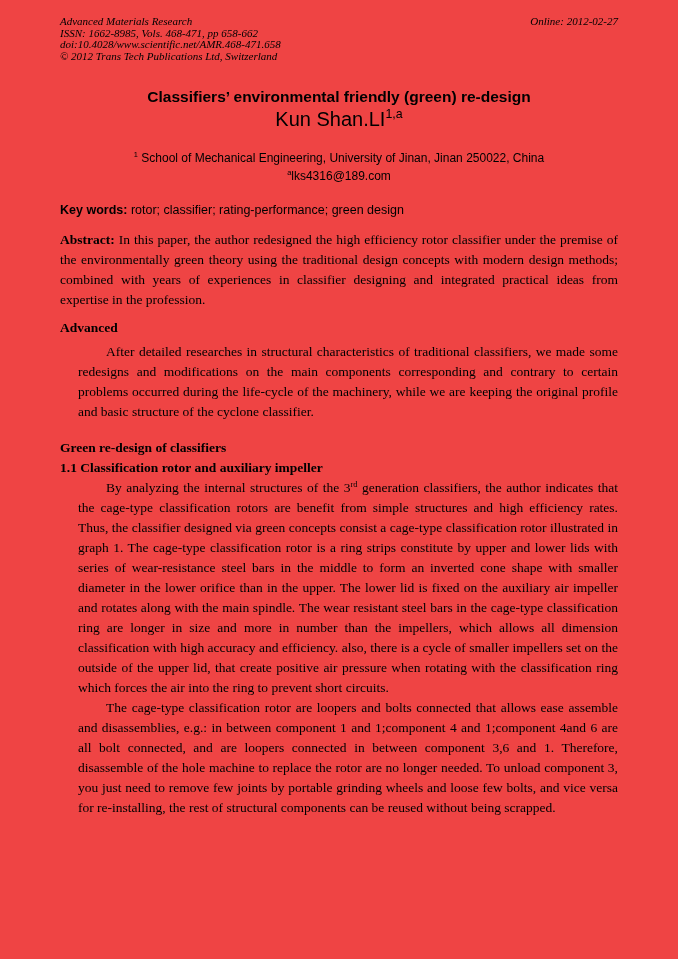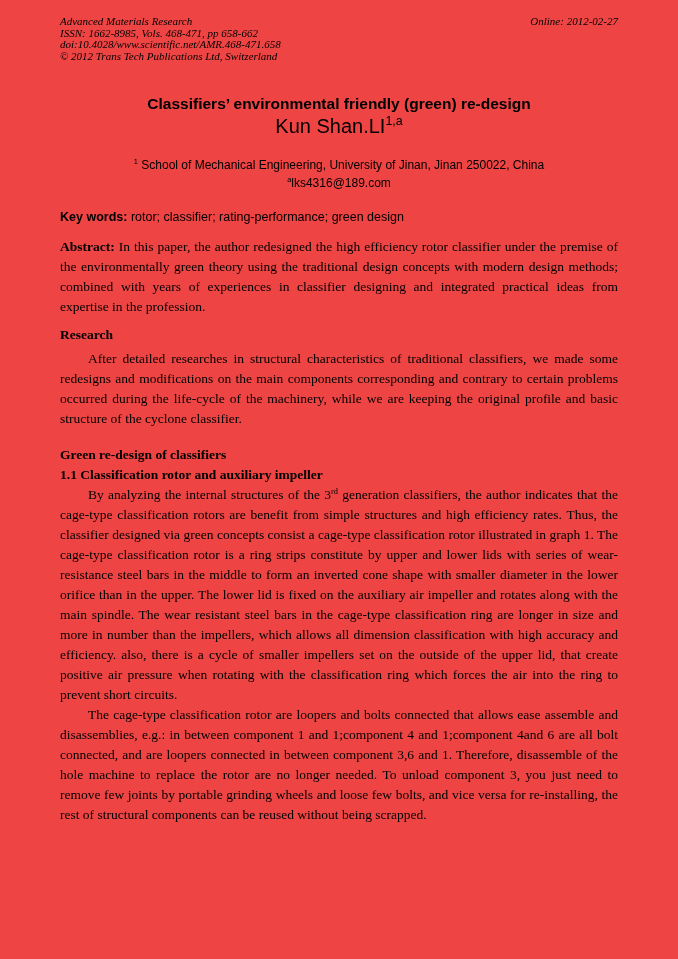--- a/index.html
+++ b/index.html
@@ -28,21 +28,21 @@
   }
   .pub-left div { white-space: nowrap; }
   .pub-right { white-space: nowrap; text-align: right; }
 
   
   .title {
     font-family: "Liberation Sans", "DejaVu Sans", sans-serif;
     font-size: 15.5px;
     font-weight: bold;
     text-align: center;
-    margin: 32px 0 0 0;
+    margin: 25px 0 0 0;
     line-height: 19px;
   }
   .author-line {
     font-family: "Liberation Sans", "DejaVu Sans", sans-serif;
     font-size: 20px;
     text-align: center;
     margin-top: 5px;
     line-height: 17px;
   }
   .affil-line {
@@ -80,21 +80,21 @@
   .abstract .abs-label { font-weight: bold; }
   .section-heading {
     font-size: 13.5px;
     font-weight: bold;
     line-height: 20px;
     margin: 0;
   }
   .preface-heading { margin-top: 8px; }
   .preface-para { margin-top: 4px; }
   .green-heading { margin-top: 16px; }
-  .indent { text-indent: 28px; }
+  .indent { text-indent: 28px; margin-left: 18px; }
 </style>
 </head>
 <body>
 
 <div class="page">
 
   <header class="pub-header">
     <div class="pub-left">
       <div>Advanced Materials Research</div>
       <div>ISSN: 1662-8985, Vols. 468-471, pp 658-662</div>
@@ -118,21 +118,21 @@
   <p class="keywords-line">
     <span class="kw-label">Key words:</span>
     <span>rotor; classifier; rating-performance; green design</span>
   </p>
 
   <p class="para abstract">
     <span class="abs-label">Abstract:</span>
     <span>In this paper, the author redesigned the high efficiency rotor classifier under the premise of the environmentally green theory using the traditional design concepts with modern design methods; combined with years of experiences in classifier designing and integrated practical ideas from expertise in the profession.</span>
   </p>
 
-  <h2 class="section-heading preface-heading">Research</h2>
+  <h2 class="section-heading preface-heading">Advanced</h2>
   <p class="para indent preface-para">After detailed researches in structural characteristics of traditional classifiers, we made some redesigns and modifications on the main components corresponding and contrary to certain problems occurred during the life-cycle of the machinery, while we are keeping the original profile and basic structure of the cyclone classifier.</p>
 
   <h2 class="section-heading green-heading">Green re-design of classifiers</h2>
   <h2 class="section-heading">1.1 Classification rotor and auxiliary impeller</h2>
 
   <p class="para indent"><span>By analyzing the internal structures of the 3</span><sup>rd</sup><span> generation classifiers, the author indicates that the cage-type classification rotors are benefit from simple structures and high efficiency rates. Thus, the classifier designed via green concepts consist a cage-type classification rotor illustrated in graph 1. The cage-type classification rotor is a ring strips constitute by upper and lower lids with series of wear-resistance steel bars in the middle to form an inverted cone shape with smaller diameter in the lower orifice than in the upper. The lower lid is fixed on the auxiliary air impeller and rotates along with the main spindle. The wear resistant steel bars in the cage-type classification ring are longer in size and more in number than the impellers, which allows all dimension classification with high accuracy and efficiency. also, there is a cycle of smaller impellers set on the outside of the upper lid, that create positive air pressure when rotating with the classification ring which forces the air into the ring to prevent short circuits.</span></p>
 
   <p class="para indent">The cage-type classification rotor are loopers and bolts connected that allows ease assemble and disassemblies, e.g.: in between component 1 and 1;component 4 and 1;component 4and 6 are all bolt connected, and are loopers connected in between component 3,6 and 1. Therefore, disassemble of the hole machine to replace the rotor are no longer needed. To unload component 3, you just need to remove few joints by portable grinding wheels and loose few bolts, and vice versa for re-installing, the rest of structural components can be reused without being scrapped.</p>
 
 </div>

